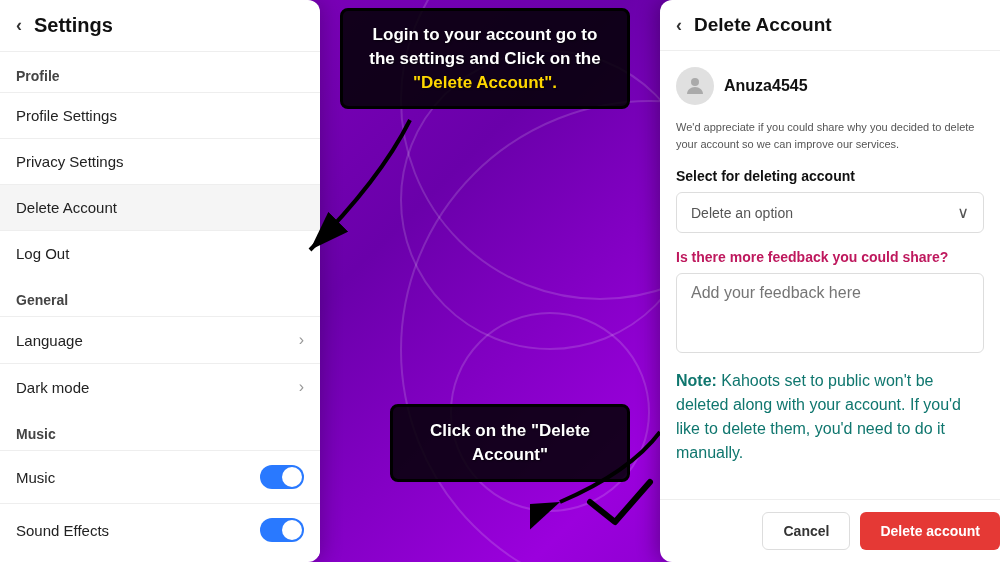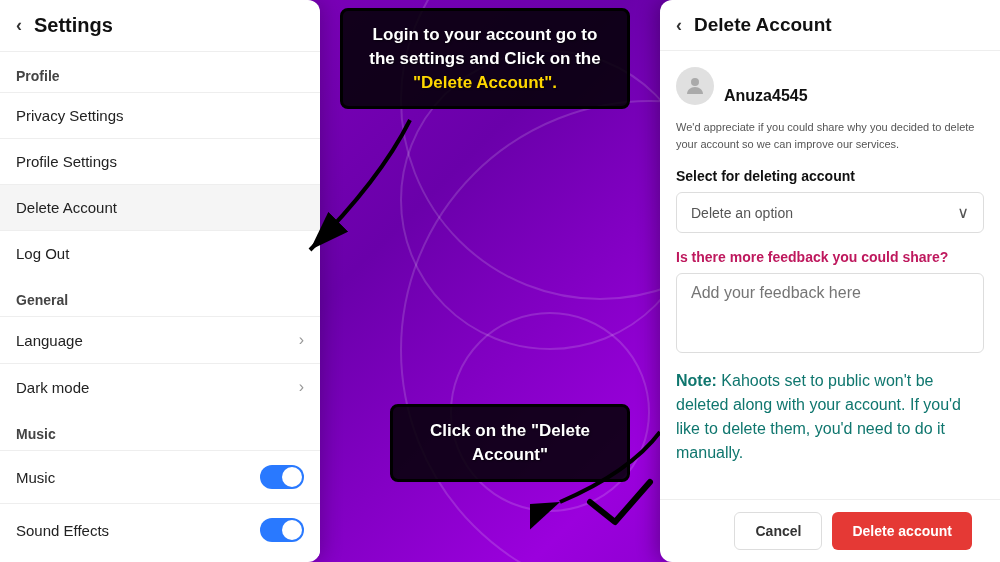--- a/index.html
+++ b/index.html
@@ -176,21 +176,21 @@
     }
 
     .delete-body {
       flex: 1;
       padding: 16px;
       overflow-y: auto;
     }
 
     .user-row {
       display: flex;
-      align-items: flex-end;
+      align-items: center;
       gap: 10px;
       margin-bottom: 14px;
     }
     .user-avatar {
       width: 38px;
       height: 38px;
       border-radius: 50%;
       background: #e0e0e0;
       display: flex;
       align-items: center;
@@ -256,21 +256,21 @@
 
     .note-text {
       font-size: 16px;
       color: #0f766e;
       line-height: 1.5;
       margin-bottom: 12px;
     }
     .note-bold { font-weight: 700; }
 
     .delete-footer {
-      padding: 12px 28px;
+      padding: 12px 0;
       border-top: 1px solid #eee;
       display: flex;
       gap: 10px;
       justify-content: flex-end;
     }
 
     .cancel-btn {
       padding: 10px 20px;
       border: 1px solid #ddd;
       border-radius: 6px;
@@ -317,24 +317,24 @@
 
 <div class="settings-panel">
   <div class="settings-header">
     <span class="back-btn">‹</span>
     <span class="settings-title">Settings</span>
   </div>
   <div class="settings-body">
 
     <div class="settings-section-label">Profile</div>
     <div class="settings-item">
+      <span class="settings-item-label">Profile Settings</span>
+    </div>
+    <div class="settings-item">
       <span class="settings-item-label">Privacy Settings</span>
-    </div>
-    <div class="settings-item">
-      <span class="settings-item-label">Profile Settings</span>
     </div>
     <div class="settings-item active">
       <span class="settings-item-label">Delete Account</span>
     </div>
     <div class="settings-item">
       <span class="settings-item-label">Log Out</span>
     </div>
 
     <div class="settings-section-label">General</div>
     <div class="settings-item">

